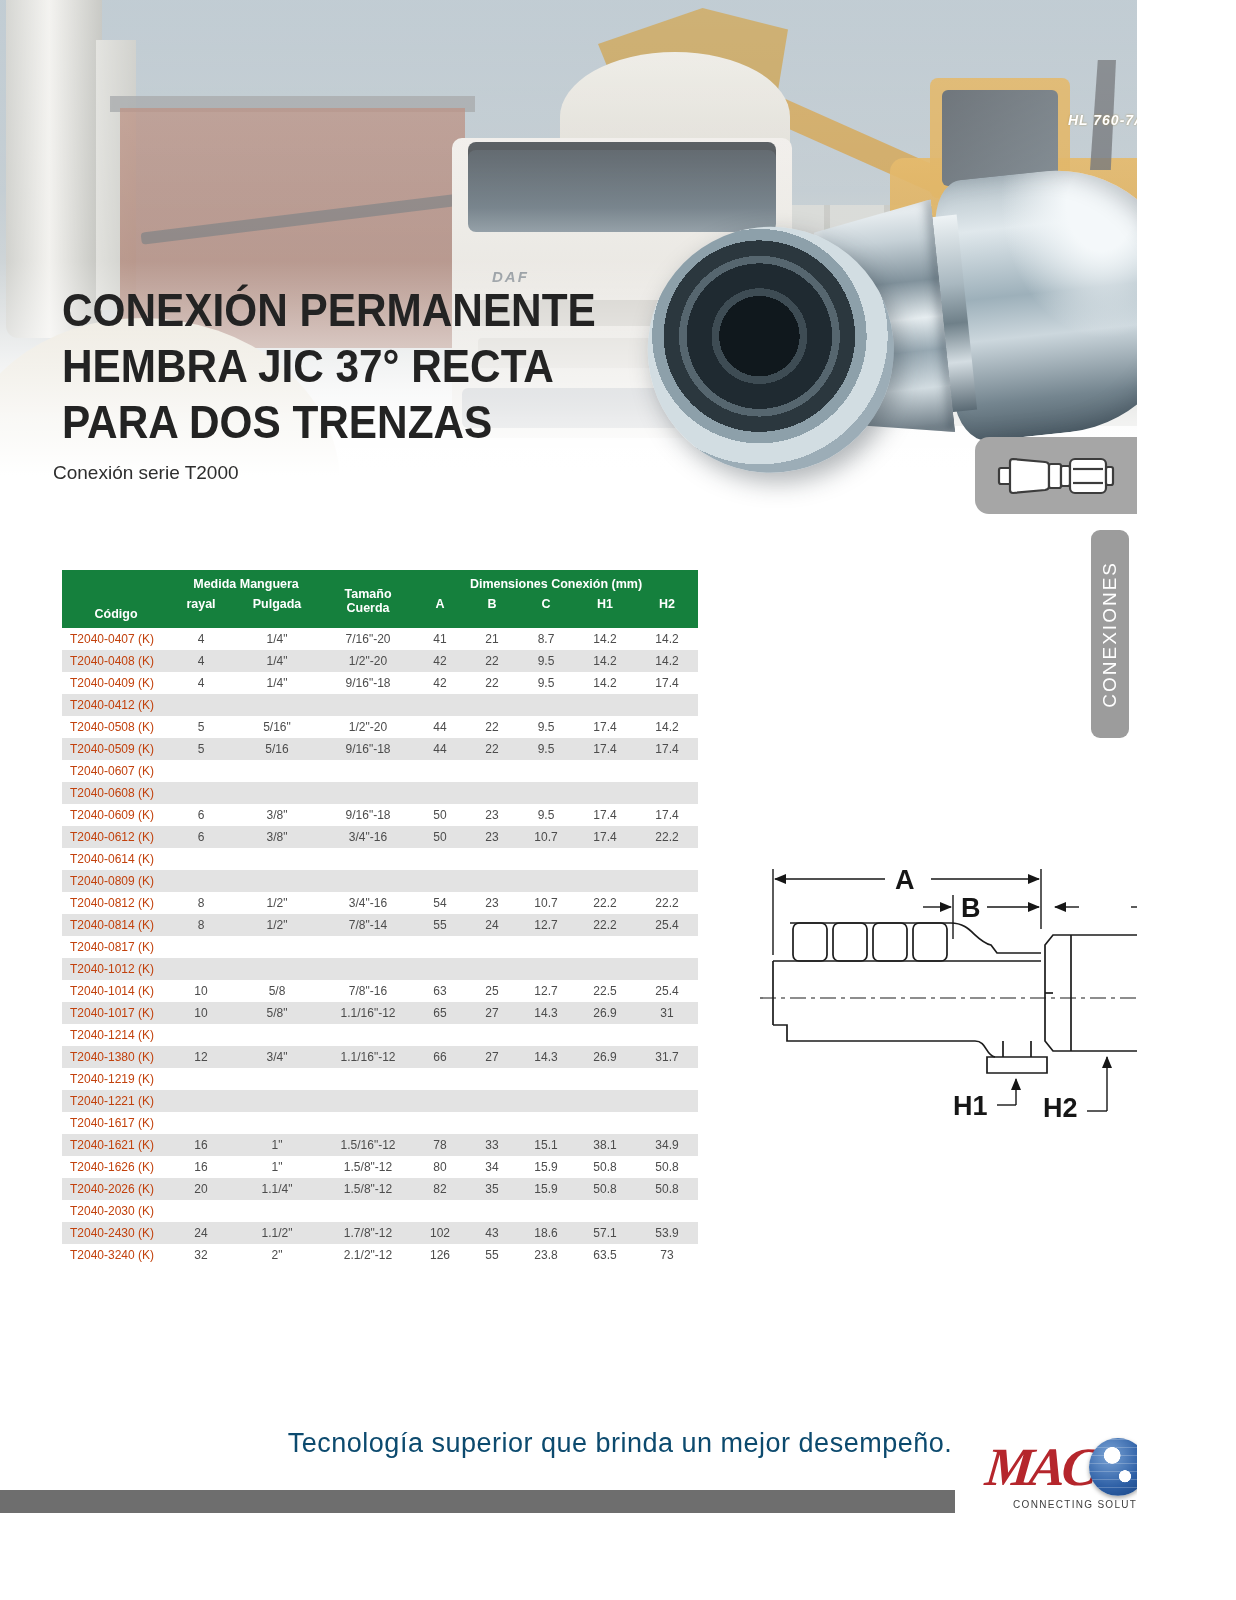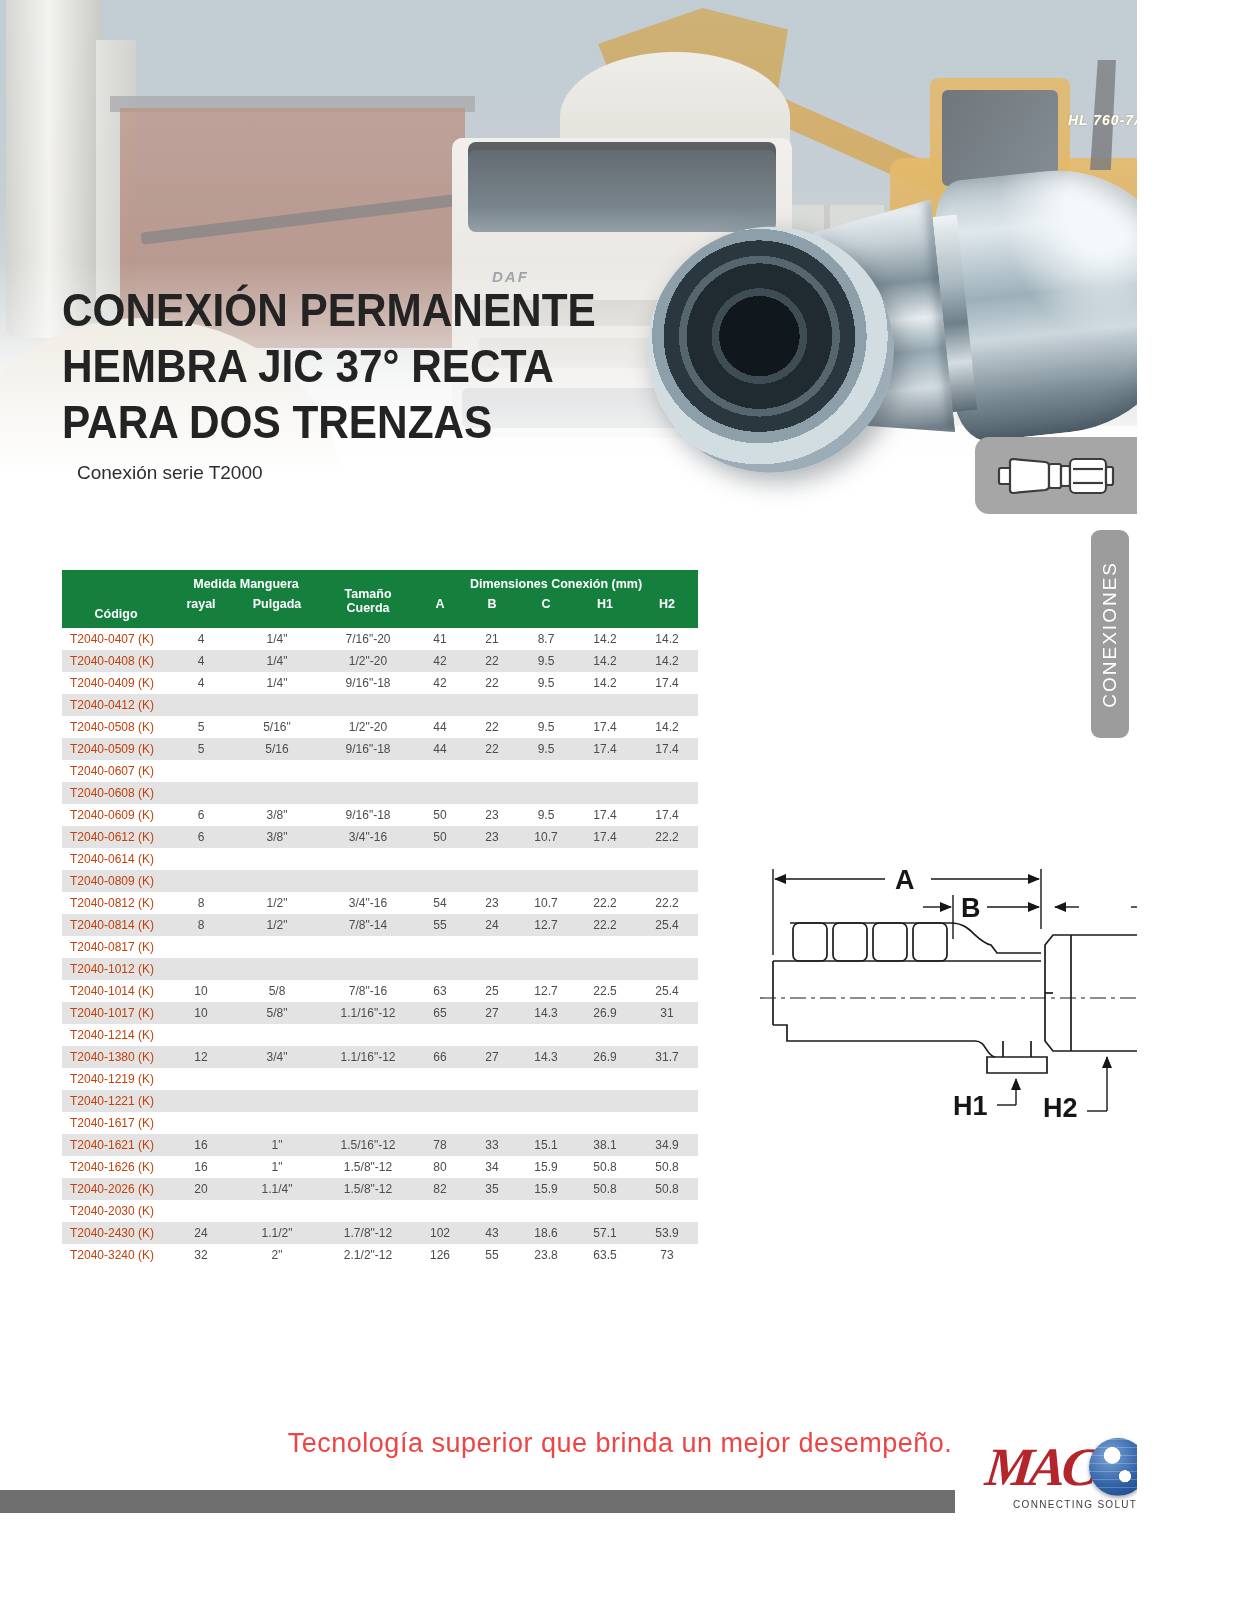--- a/index.html
+++ b/index.html
@@ -80,21 +80,21 @@
   .fit-nut { left:18px; top:44px; width:246px; height:246px; border-radius:50%; z-index:4;
              background:radial-gradient(circle at 46% 44%, #10181d 0 21%, #3e4c54 21% 25%, #1f2a31 25% 38%,
                         #56666f 38% 42%, #2b373e 42% 50%, #8da0aa 50% 56%, #d2dde2 56% 67%,
                         #9cadb7 67% 77%, #dde5e9 77% 87%, #78909c 87% 94%, #aebec7 94% 100%);
              box-shadow:6px 10px 24px rgba(30,40,48,.35); }
 
   
   .title { position:absolute; left:62px; top:282px; color:#232323; font-weight:800;
            font-size:46px; line-height:1.22; letter-spacing:0; transform:scaleX(.92); transform-origin:left top;
            white-space:nowrap; }
-  .subtitle { position:absolute; left:77px; top:460px; font-size:19px; line-height:1.38; color:#2e2e2e; }
+  .subtitle { position:absolute; left:53px; top:460px; font-size:19px; line-height:1.38; color:#2e2e2e; }
 
   
   .icon-box { position:absolute; right:0; top:437px; width:162px; height:77px; background:#a6a6a6;
               border-radius:14px 0 0 14px; display:flex; align-items:center; justify-content:center; }
   .side-tab { position:absolute; right:8px; top:530px; width:38px; height:208px; background:#9c9c9c;
               border-radius:9px; display:flex; align-items:center; justify-content:center; }
   .side-tab span { writing-mode:vertical-rl; transform:rotate(180deg); color:#fff; font-size:19px;
                    letter-spacing:2px; font-weight:400; }
 
   
@@ -109,21 +109,21 @@
   .spec tbody td:first-child { text-align:left; padding-left:8px; color:#c2410c; }
   .spec tbody tr:nth-child(even) { background:#e3e3e3; }
 
   
   .diagram { position:absolute; left:735px; top:843px; width:445px; height:275px; }
   .diagram svg text { font-family:"Liberation Sans",sans-serif; font-weight:800; font-size:27px;
                       fill:#161616; stroke:#fff; stroke-width:7px; paint-order:stroke; }
 
   
   .tagline { position:absolute; left:240px; top:1428px; width:760px; text-align:center; font-size:27px;
-             color:#ef4444; letter-spacing:.5px; }
+             color:#0c4a6e; letter-spacing:.5px; }
   .footer-bar { position:absolute; left:0; top:1490px; width:955px; height:23px; background:#6e6e6e; }
   .logo { position:absolute; left:982px; top:1438px; width:216px; text-align:center; }
   .logo-row { display:flex; align-items:center; justify-content:center; }
   .logo-mac, .logo-m { font-family:"Liberation Serif",serif; font-style:italic; font-weight:bold;
                        font-size:54px; color:#b5262c; letter-spacing:-4px; transform:skewX(-6deg); line-height:1; }
   .logo-m { margin-left:-4px; }
   .globe { width:58px; height:58px; border-radius:50%; margin:0 -5px; flex:0 0 auto; z-index:1;
            background:
              radial-gradient(circle at 40% 30%, #ffffff 0 15%, rgba(255,255,255,0) 16%),
              radial-gradient(circle at 62% 66%, #ffffff 0 11%, rgba(255,255,255,0) 12%),

